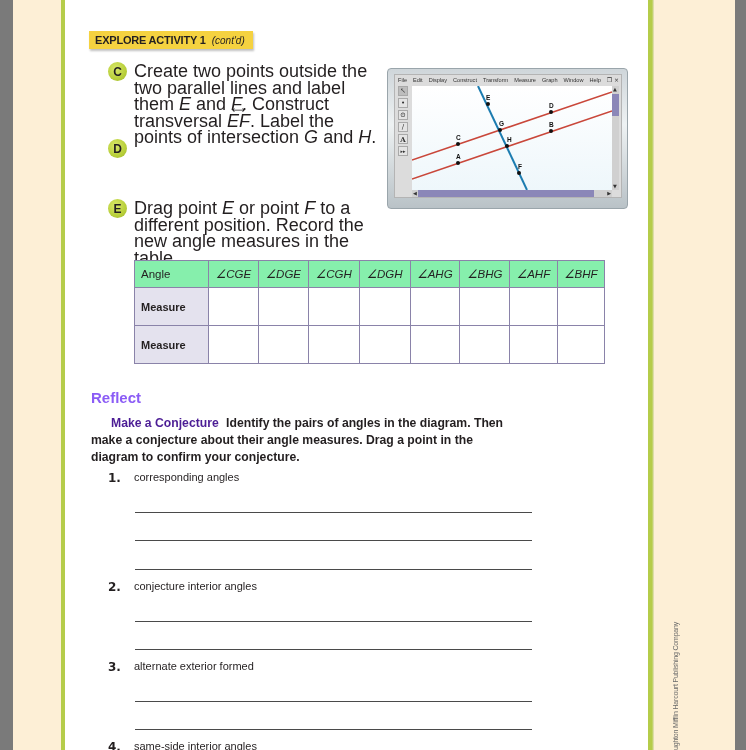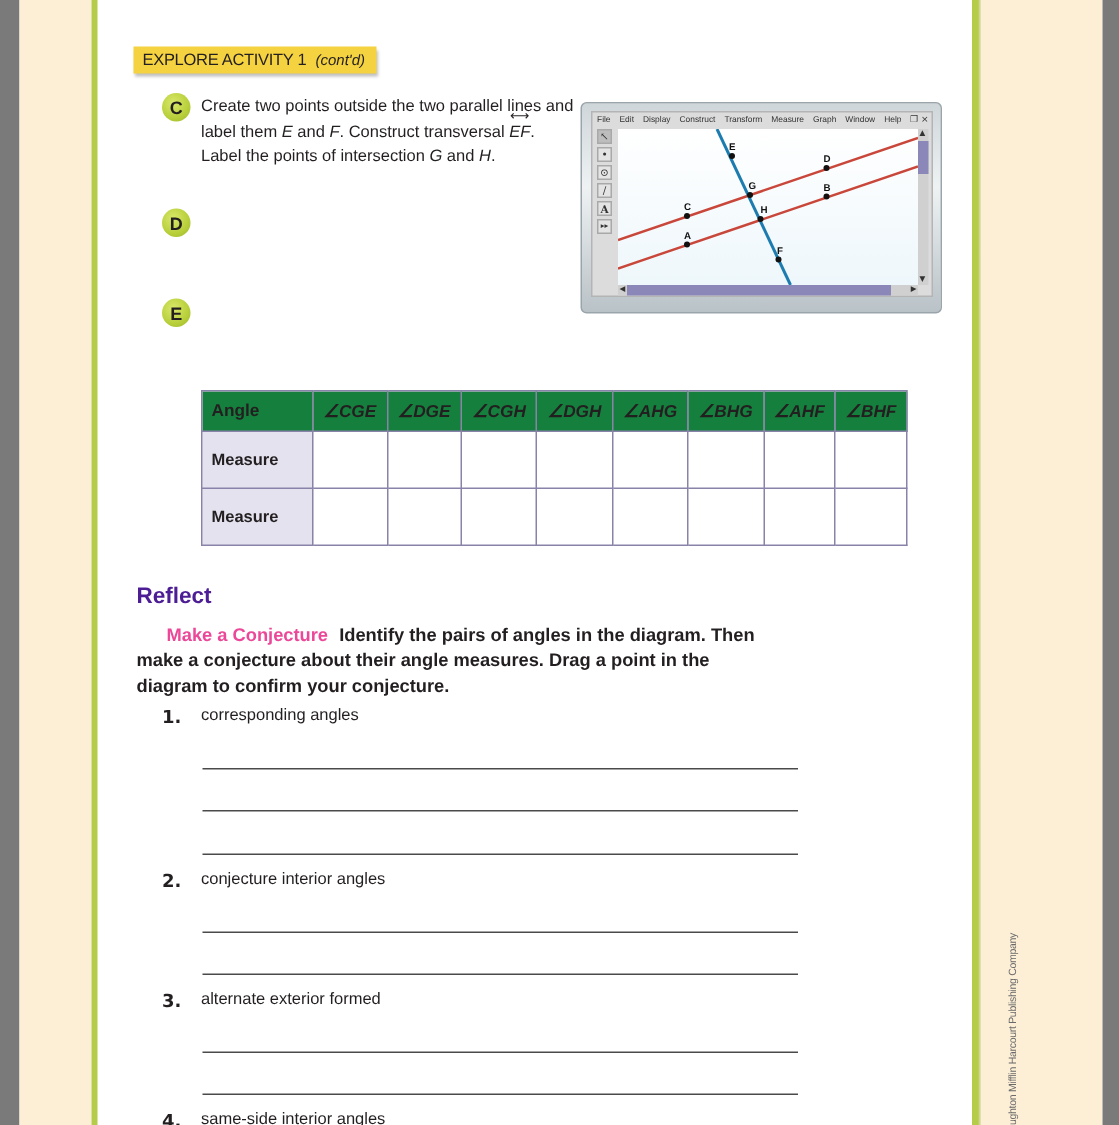--- a/index.html
+++ b/index.html
@@ -11,30 +11,30 @@
   .green-left { position: absolute; left: 61px; top: 0; width: 4px; height: 750px; background: #b5cc4a; }
   .green-right { position: absolute; left: 648px; top: 0; width: 6px; height: 750px; background: linear-gradient(90deg, #b5cc4a 0, #b5cc4a 4px, #e9e3c8 6px); }
   .cream-right { position: absolute; left: 654px; top: 0; width: 81px; height: 750px; background: #fdefd6; }
   .gray-right { position: absolute; left: 735px; top: 0; width: 11px; height: 750px; background: #7a7a7a; }
 
   .copyright { position: absolute; left: 672px; top: 750px; transform-origin: 0 0; transform: rotate(-90deg);
                font-size: 7px; color: #6a6a6a; white-space: nowrap; font-family: "Liberation Sans", sans-serif; letter-spacing: -0.2px; }
 
   .banner { position: absolute; left: 89px; top: 31px; height: 18px; padding: 0 8px 0 6px; background: #f5d240;
             box-shadow: 1px 2px 2px rgba(0,0,0,0.25); display: flex; align-items: center; gap: 6px; }
-  .banner-title { font-family: "Liberation Sans", sans-serif; font-weight: 400; font-size: 11px; color: #231f20; letter-spacing: -0.2px; }
+  .banner-title { font-family: "Liberation Sans", sans-serif; font-weight: 700; font-size: 11px; color: #231f20; letter-spacing: -0.2px; }
   .banner-sub { font-family: "Liberation Sans", sans-serif; font-style: italic; font-size: 10px; color: #231f20; }
 
   .step { position: absolute; left: 108px; width: 275px; }
   .step-badge { position: absolute; left: 0; top: 0; width: 19px; height: 19px; border-radius: 50%;
                 background: radial-gradient(circle at 40% 35%, #d9e86a 0, #b8cf3a 60%, #9db52b 100%);
                 display: flex; align-items: center; justify-content: center;
                 font-family: "Liberation Sans", sans-serif; font-weight: 700; font-size: 12px; color: #231f20; }
   .step-text { position: absolute; left: 26px; top: 1px; width: 250px; font-family: "Liberation Sans", sans-serif;
-               font-size: 11px; line-height: 16.5px; color: #231f20; }
+               font-size: 18px; line-height: 16.5px; color: #231f20; }
   .step-text i { font-style: italic; }
   .over-arrow { position: relative; display: inline-block; }
   .over-arrow::before { content: "\27F7"; position: absolute; left: 0; right: 0; top: -11px; font-size: 9px; text-align: center; font-style: normal; }
 
   .sketch { position: absolute; left: 387px; top: 68px; width: 241px; height: 141px; border-radius: 4px;
             background: linear-gradient(180deg, #cfd6da 0%, #eef2f3 40%, #b9c2c7 100%); border: 1px solid #9aa5ab; }
   .sketch-inner { position: absolute; left: 6px; top: 5px; width: 228px; height: 124px; background: #dcdcdc; border: 1px solid #b4b4b4; }
   .menubar { position: absolute; left: 0; top: 0; width: 226px; height: 10px; display: flex; gap: 0; padding-left: 3px; align-items: center; }
   .menu-item { font-family: "Liberation Sans", sans-serif; font-size: 5.6px; color: #333; margin-right: 6px; white-space: nowrap; }
   .win-ctrl { position: absolute; right: 2px; top: 1px; font-size: 6px; color: #333; font-family: "DejaVu Sans", sans-serif; }
@@ -44,29 +44,29 @@
   .tool.active { background: #bdbdbd; }
   .canvas { position: absolute; left: 17px; top: 11px; width: 200px; height: 104px; background: linear-gradient(180deg, #ffffff 0%, #eef7fb 100%); overflow: hidden; }
   .vscroll { position: absolute; left: 217px; top: 11px; width: 7px; height: 104px; background: #d0d0d0; }
   .vscroll-thumb { position: absolute; left: 0; top: 8px; width: 7px; height: 22px; background: #8b87b8; }
   .hscroll { position: absolute; left: 17px; top: 115px; width: 200px; height: 7px; background: #d0d0d0; }
   .hscroll-thumb { position: absolute; left: 6px; top: 0; width: 176px; height: 7px; background: #8b87b8; }
   .sarrow { position: absolute; font-size: 5px; color: #333; line-height: 7px; }
 
   table.angles { position: absolute; left: 134px; top: 260px; width: 471px; border-collapse: collapse; border: 1.5px solid #8a83a9; }
   table.angles td, table.angles th { border: 1px solid #8a83a9; font-family: "Liberation Sans", sans-serif; font-size: 11.5px; color: #231f20; }
-  table.angles th { height: 27px; font-weight: 700; background: #15803d; text-align: center; font-style: italic; }
+  table.angles th { height: 27px; font-weight: 400; background: #86efac; text-align: center; font-style: italic; }
   table.angles th.first { text-align: left; padding-left: 6px; font-style: normal; width: 74px; }
   table.angles td { height: 38px; background: #ffffff; }
   table.angles td.rowhead { background: #e4e2ee; font-weight: 700; padding-left: 6px; font-size: 11px; }
 
-  .reflect-title { position: absolute; left: 91px; top: 389px; font-family: "Liberation Sans", sans-serif; font-weight: 700; font-size: 15px; color: #4c1d95; }
+  .reflect-title { position: absolute; left: 91px; top: 389px; font-family: "Liberation Sans", sans-serif; font-weight: 700; font-size: 15px; color: #8b5cf6; }
   .conjecture { position: absolute; left: 91px; top: 415px; width: 420px; font-family: "Liberation Sans", sans-serif;
                 font-size: 12.2px; line-height: 16.8px; font-weight: 700; color: #231f20; }
-  .conjecture .label { color: #ec4899; margin-right: 4px; padding-left: 20px; }
+  .conjecture .label { color: #4c1d95; margin-right: 4px; padding-left: 20px; }
 
   .q { position: absolute; left: 108px; font-family: "Liberation Sans", sans-serif; font-size: 12.5px; color: #231f20; }
   .q-num { position: absolute; left: 0; top: 0; font-weight: 700; font-family: "DejaVu Sans", sans-serif; font-size: 12px; }
   .q-text { position: absolute; left: 26px; top: 0; white-space: nowrap; font-size: 11px; }
 
   .answer-line { position: absolute; left: 135px; width: 397px; height: 1px; background: #4a4a4a; }
 </style>
 </head>
 <body>
 
@@ -87,20 +87,21 @@
   <div class="step-badge">C</div>
   <div class="step-text"><span>Create two points outside the two parallel lines and label them </span><i>E</i><span> and </span><i>F</i><span>. Construct transversal </span><i class="over-arrow">EF</i><span>. Label the points of intersection </span><i>G</i><span> and </span><i>H</i><span>.</span></div>
 </div>
 
 <div class="step" style="top:139px; height:52px;">
   <div class="step-badge">D</div>
 </div>
 
 <div class="step" style="top:199px; height:52px;">
   <div class="step-badge">E</div>
+  <div class="step-text"><span>Drag point </span><i>E</i><span> or point </span><i>F</i><span> to a different position. Record the new angle measures in the table.</span></div>
 </div>
 
 <div class="sketch">
   <div class="sketch-inner">
     <div class="menubar">
       <span class="menu-item">File</span>
       <span class="menu-item">Edit</span>
       <span class="menu-item">Display</span>
       <span class="menu-item">Construct</span>
       <span class="menu-item">Transform</span>

